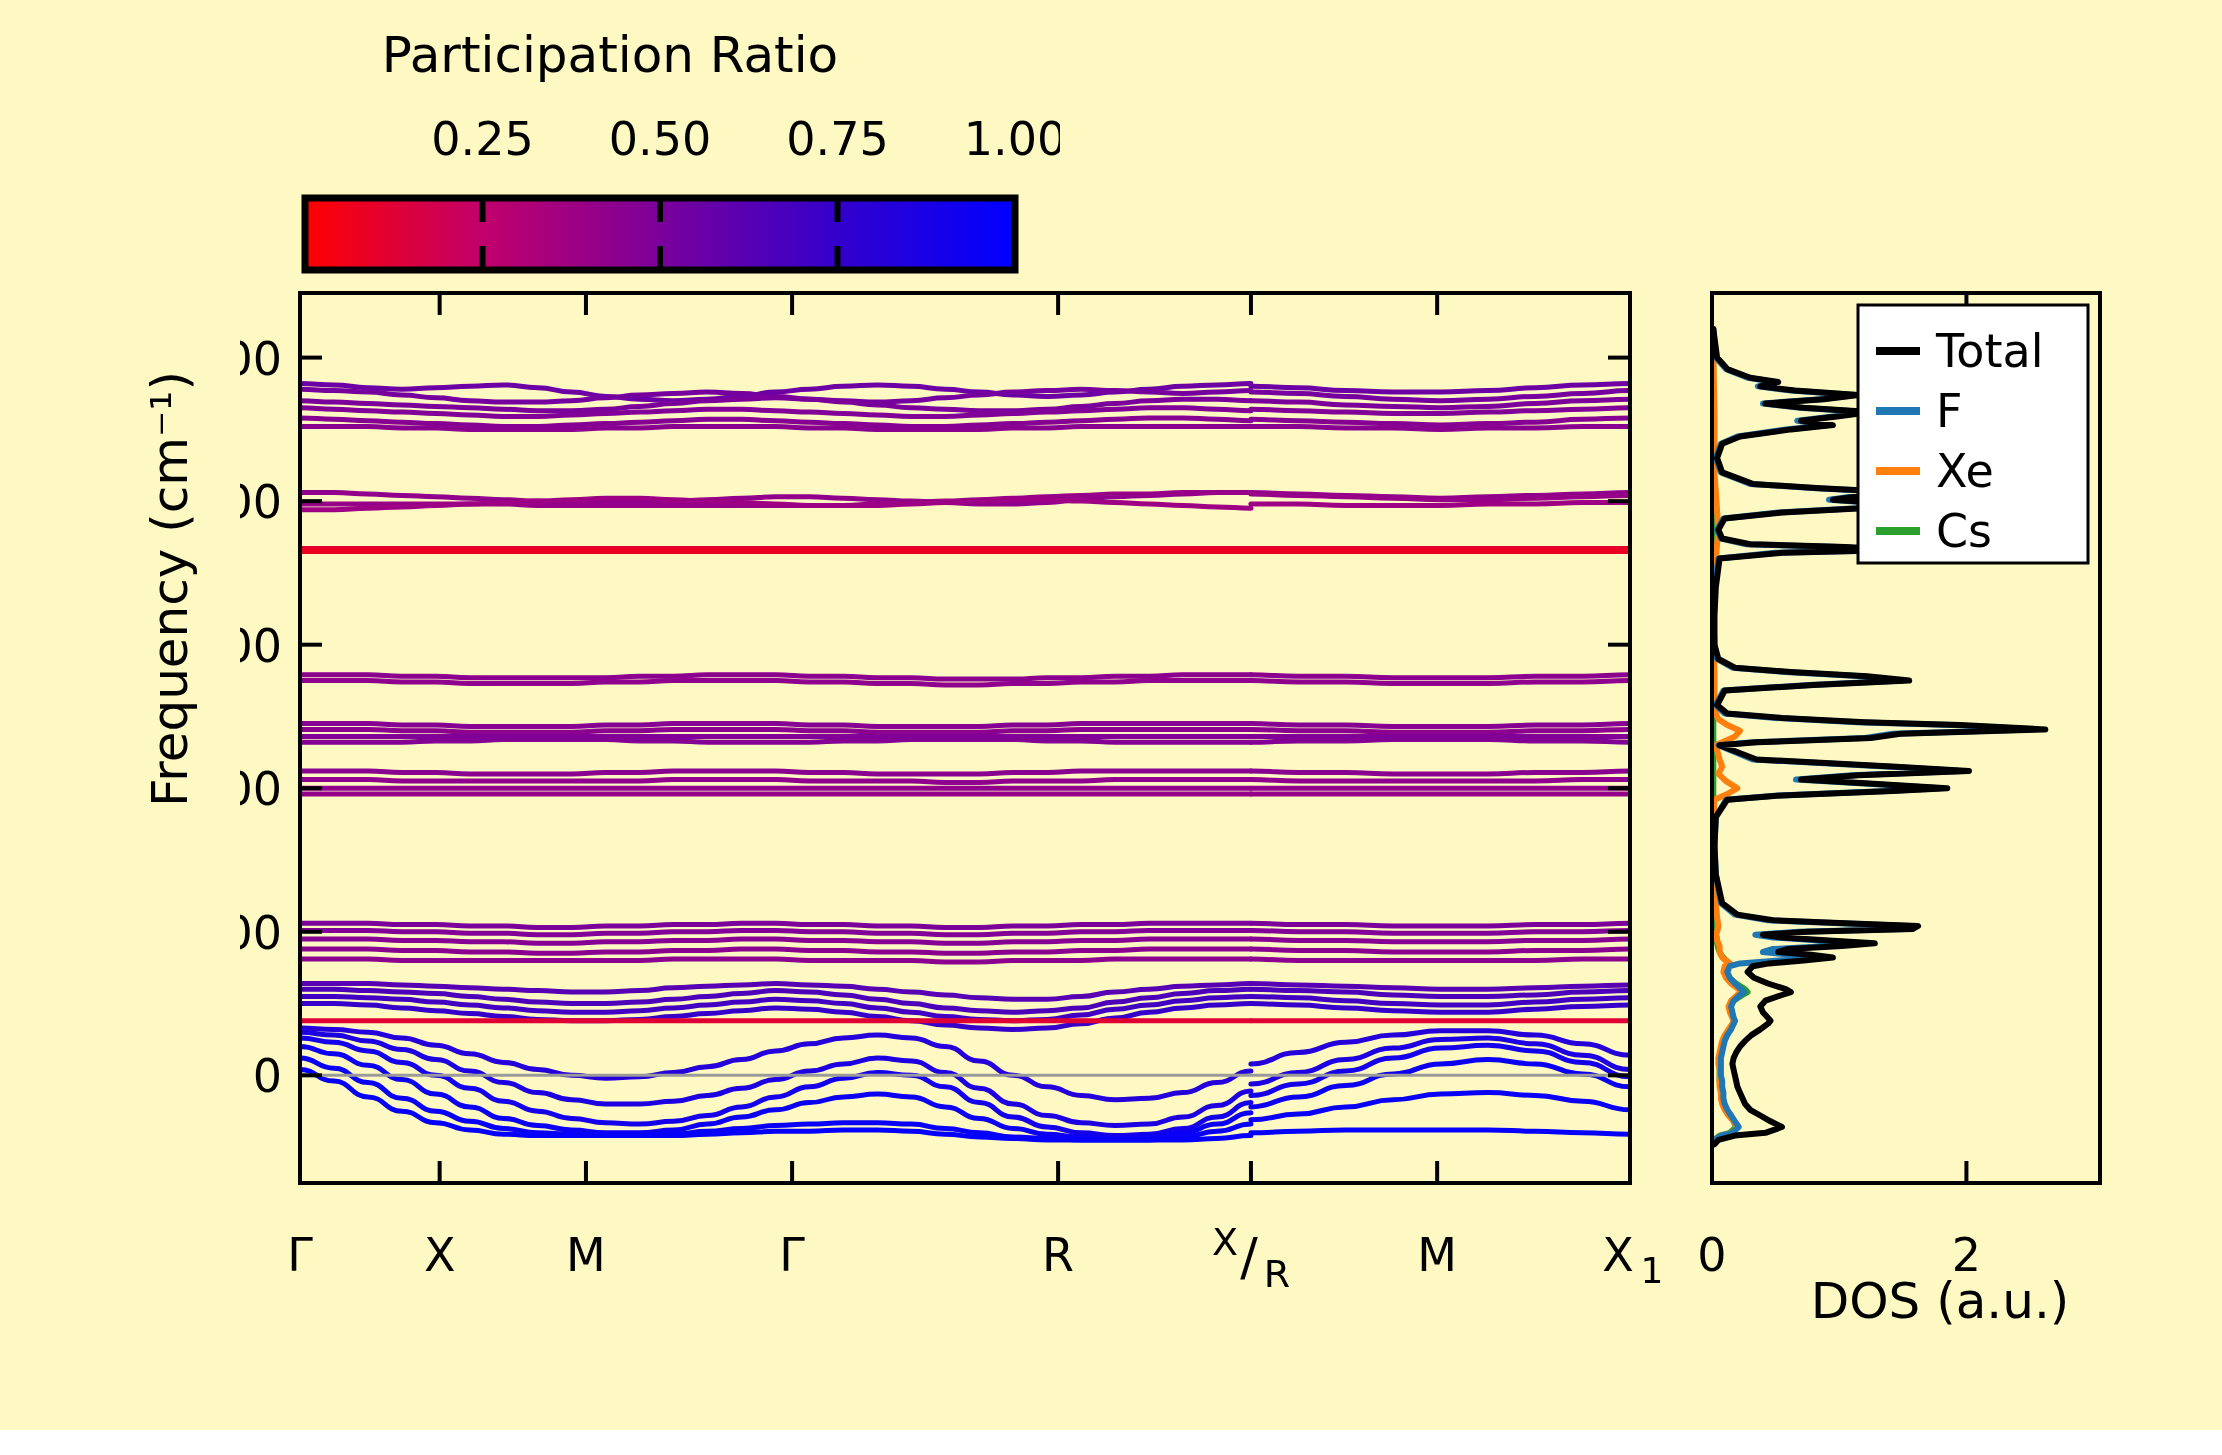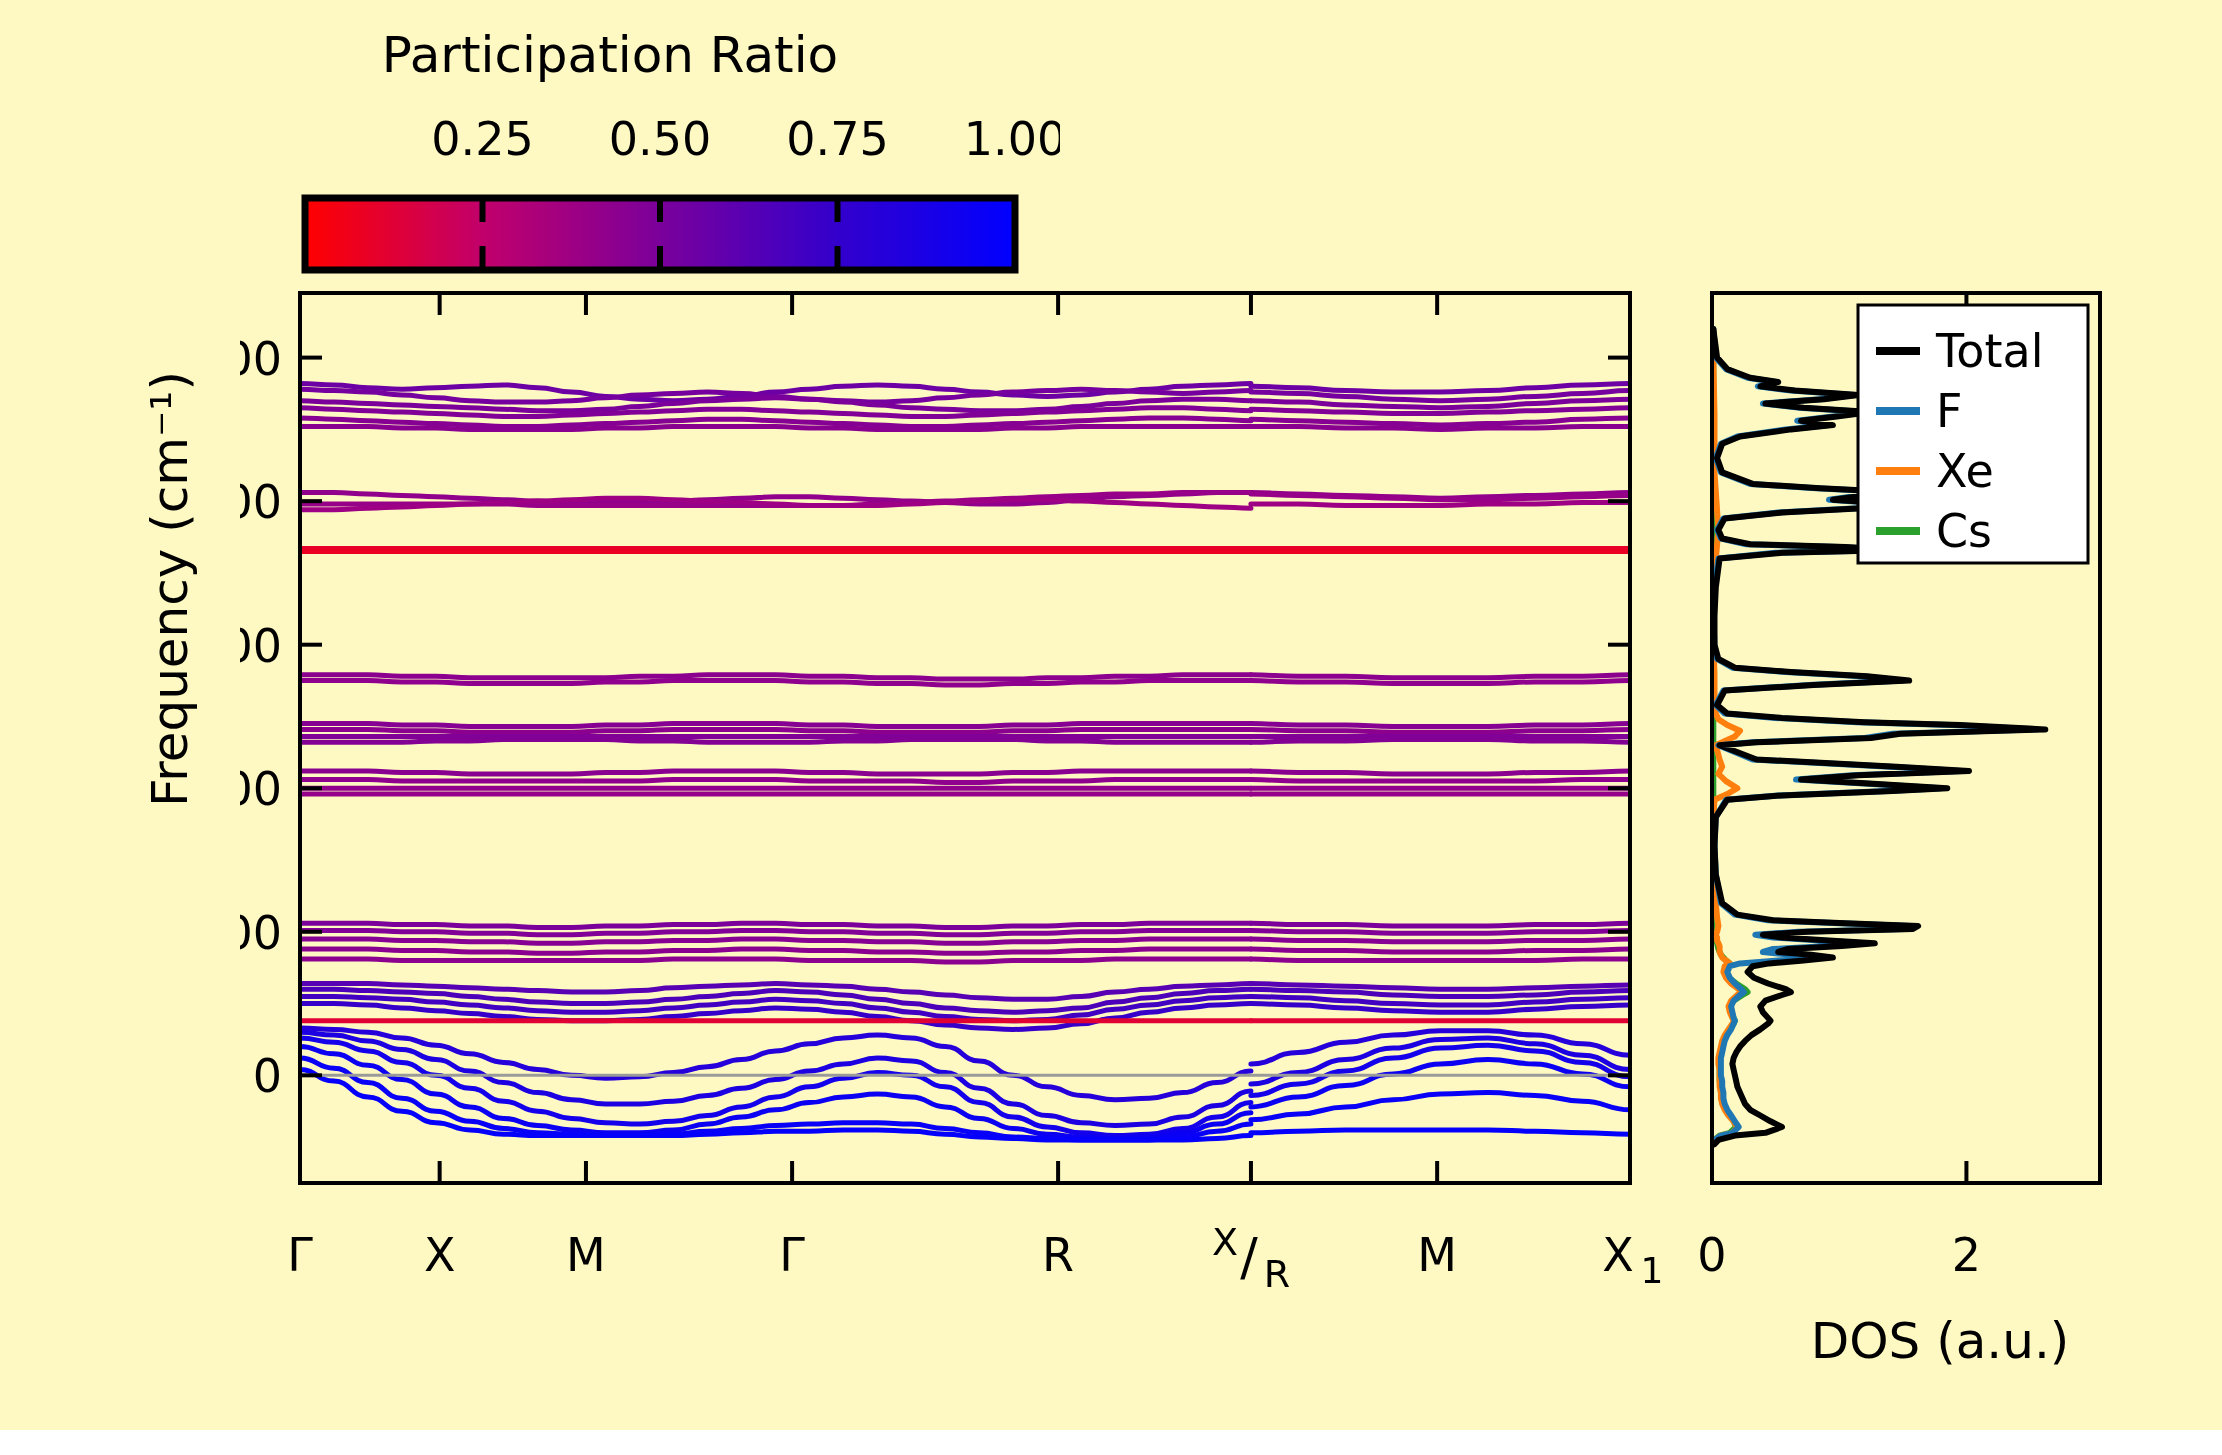--- a/index.html
+++ b/index.html
@@ -222,17 +222,17 @@
         <text x="236" y="92" class="legtxt">Total</text>
         <line x1="176" y1="136" x2="220" y2="136" stroke="#1f77b4" stroke-width="8" stroke-linecap="butt"></line>
         <text x="236" y="152" class="legtxt">F</text>
         <line x1="176" y1="196" x2="220" y2="196" stroke="#ff7f0e" stroke-width="8" stroke-linecap="butt"></line>
         <text x="236" y="212" class="legtxt">Xe</text>
         <line x1="176" y1="256" x2="220" y2="256" stroke="#2ca02c" stroke-width="8" stroke-linecap="butt"></line>
         <text x="236" y="272" class="legtxt">Cs</text>
       </g>
   </svg>
 
-  <div style="position:absolute;left:1700px;top:1312px;width:480px;text-align:center;">
+  <div style="position:absolute;left:1700px;top:1272px;width:480px;text-align:center;">
     <span class="axlab" id="doslabel">DOS (a.u.)</span>
   </div>
 
 </div>
 
 </body></html>

